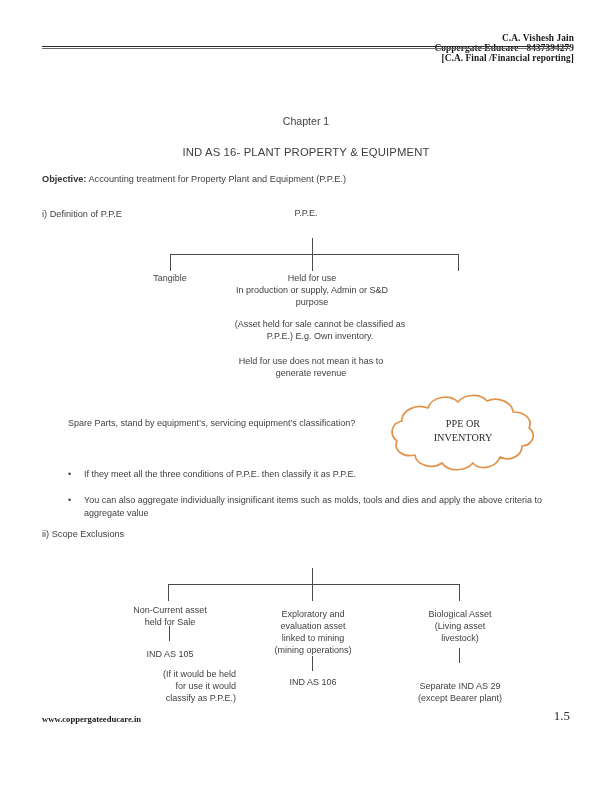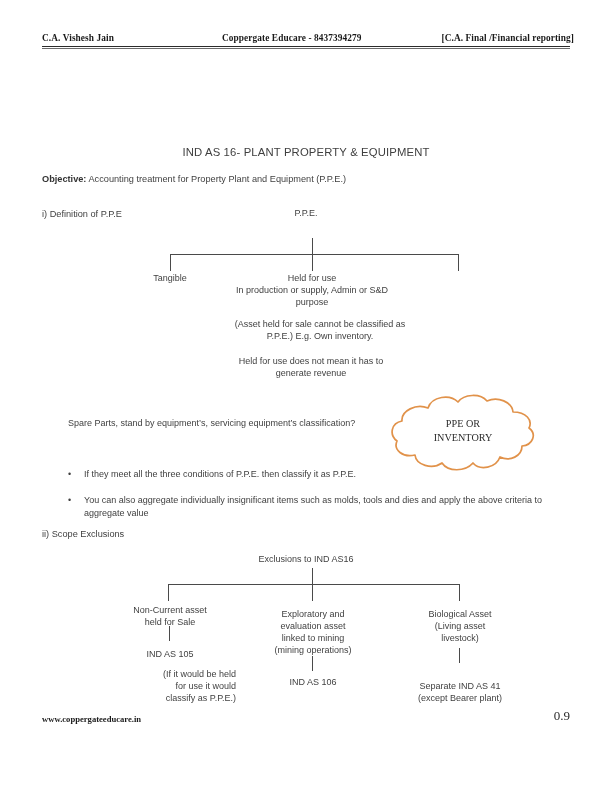--- a/index.html
+++ b/index.html
@@ -29,20 +29,21 @@
     top: 33px;
     width: 532px;
     display: flex;
     justify-content: space-between;
     align-items: flex-end;
     font-family: "Liberation Serif", serif;
     font-weight: bold;
     font-size: 9.3px;
     color: #1a1a1a;
     letter-spacing: 0.1px;
+    flex-direction: column;
   }
   .header .h-left  { text-align: left; }
   .header .h-mid   { text-align: center; margin-left: 28px; }
   .header .h-right { text-align: right; }
   .header-rule {
     position: absolute;
     left: 42px;
     top: 46px;
     width: 528px;
     height: 0;
@@ -222,20 +223,21 @@
 
 <div class="page">
 
   <div class="header">
     <div class="h-left">C.A. Vishesh Jain</div>
     <div class="h-mid">Coppergate Educare - 8437394279</div>
     <div class="h-right">[C.A. Final /Financial reporting]</div>
   </div>
   <div class="header-rule"></div>
 
+  <div class="t chapter">Chapter 1</div>
   <div class="t doc-title">IND AS 16- PLANT PROPERTY &amp; EQUIPMENT</div>
 
   <div class="t objective"><b>Objective:</b><span> Accounting treatment for Property Plant and Equipment (P.P.E.)</span></div>
 
   <div class="t sec-i">i) Definition of P.P.E</div>
 
   <div class="t ppe-root">P.P.E.</div>
 
   <div class="line vline t1-stem"></div>
   <div class="line hline t1-hbar"></div>
@@ -281,21 +283,20 @@
       <div class="bullet-text">If they meet all the three conditions of P.P.E. then classify it as P.P.E.</div>
     </div>
     <div class="bullet-row">
       <div class="bullet-dot">•</div>
       <div class="bullet-text">You can also aggregate individually insignificant items such as molds, tools and dies and apply the above criteria to aggregate value</div>
     </div>
   </div>
 
   <div class="t sec-ii">ii) Scope Exclusions</div>
 
-  <div class="t excl-root">Exclusions to IND AS16</div>
 
   <div class="line vline t2-stem"></div>
   <div class="line hline t2-hbar"></div>
   <div class="line vline t2-left"></div>
   <div class="line vline t2-mid"></div>
   <div class="line vline t2-right"></div>
 
   <div class="tw col-a1" style="white-space:pre-line">Non-Current asset
 held for Sale</div>
   <div class="line vline a-conn"></div>
@@ -308,19 +309,19 @@
 evaluation asset
 linked to mining
 (mining operations)</div>
   <div class="line vline b-conn"></div>
   <div class="tw col-b2" style="white-space:pre-line">IND AS 106</div>
 
   <div class="tw col-c1" style="white-space:pre-line">Biological Asset
 (Living asset
 livestock)</div>
   <div class="line vline c-conn"></div>
-  <div class="tw col-c2" style="white-space:pre-line">Separate IND AS 41
+  <div class="tw col-c2" style="white-space:pre-line">Separate IND AS 29
 (except Bearer plant)</div>
 
   <div class="footer-left">www.coppergateeducare.in</div>
-  <div class="footer-right">0.9</div>
+  <div class="footer-right">1.5</div>
 
 </div>
 
 </body></html>

